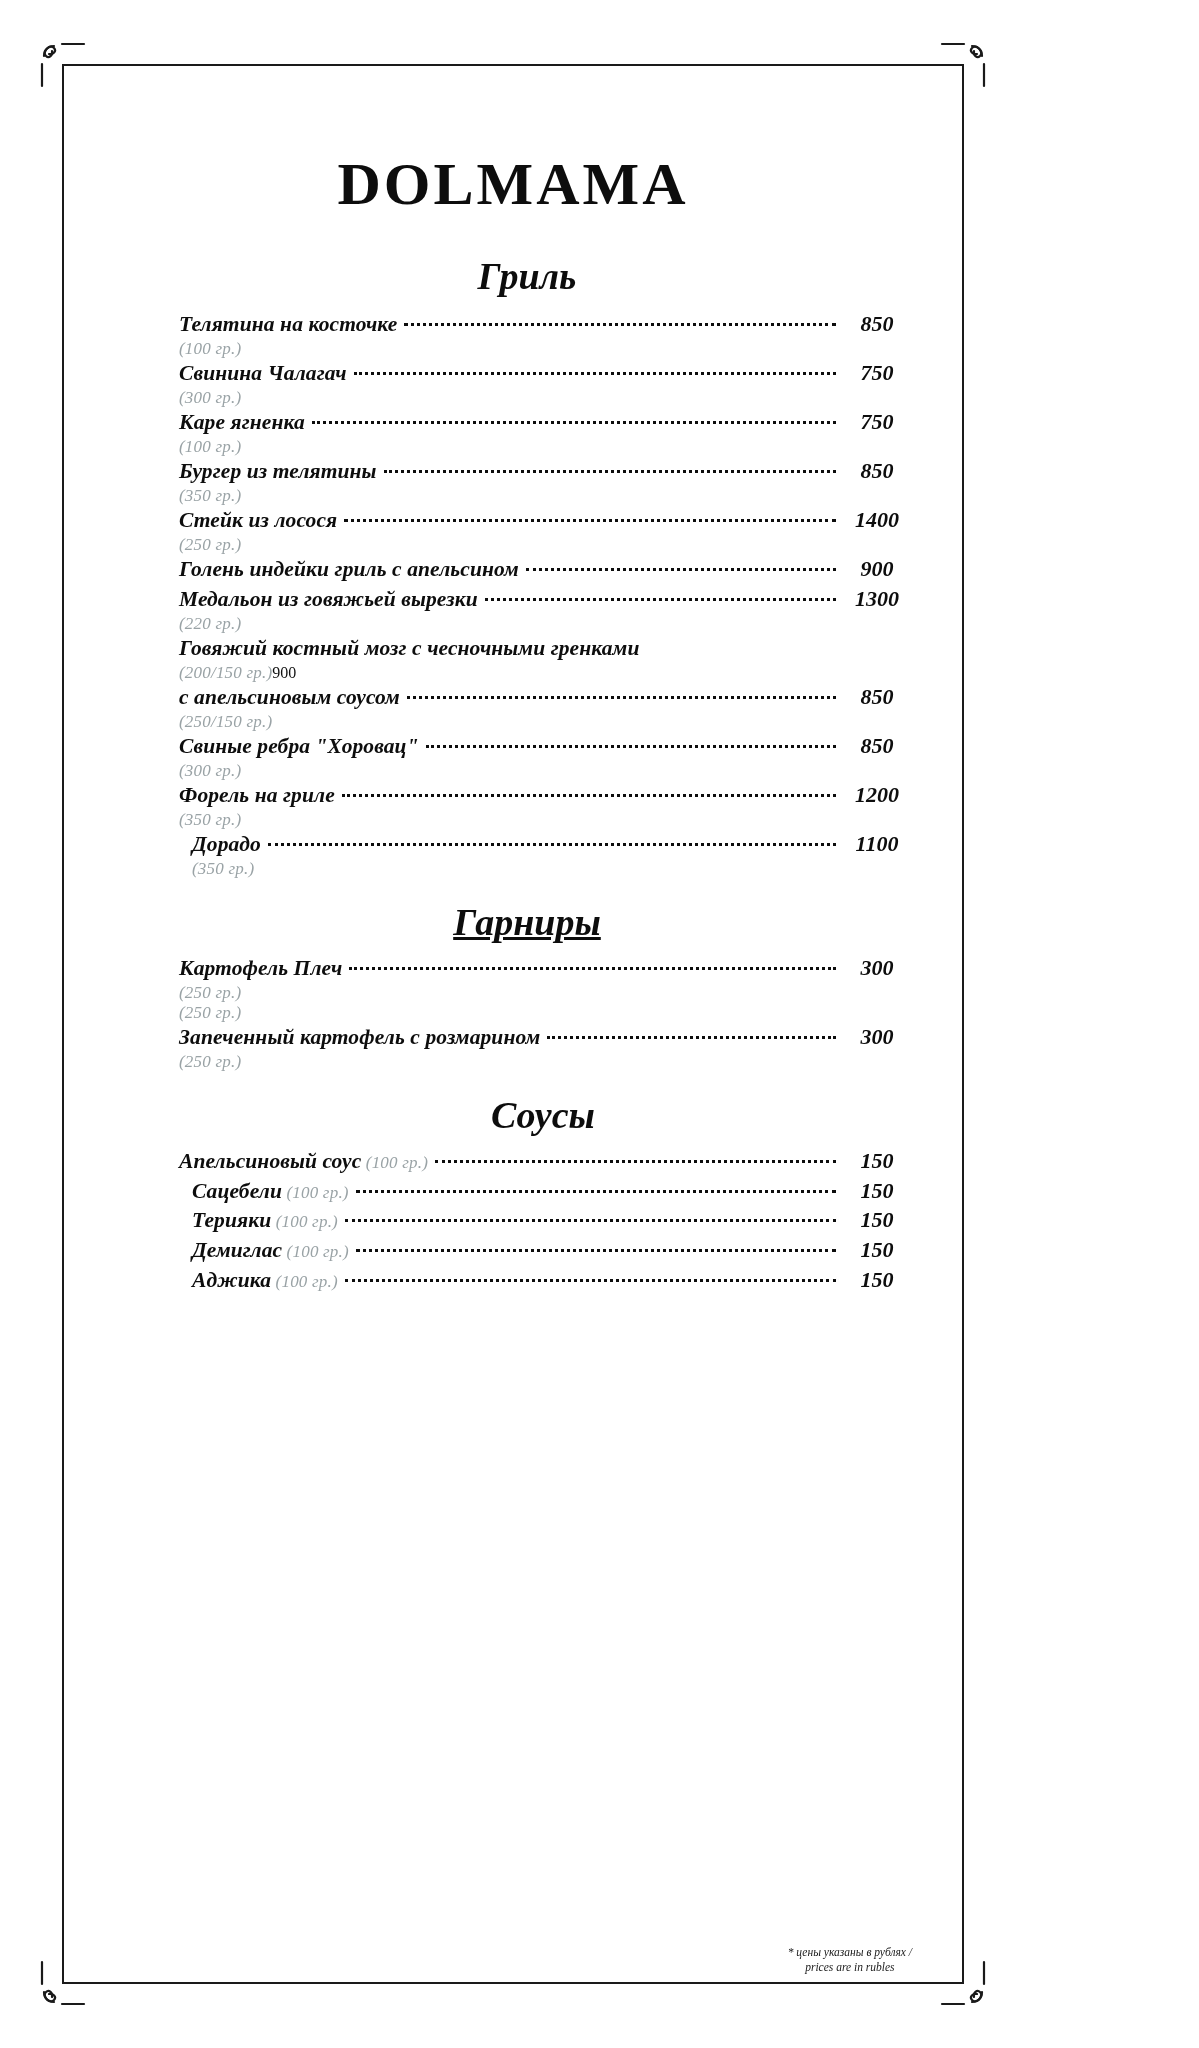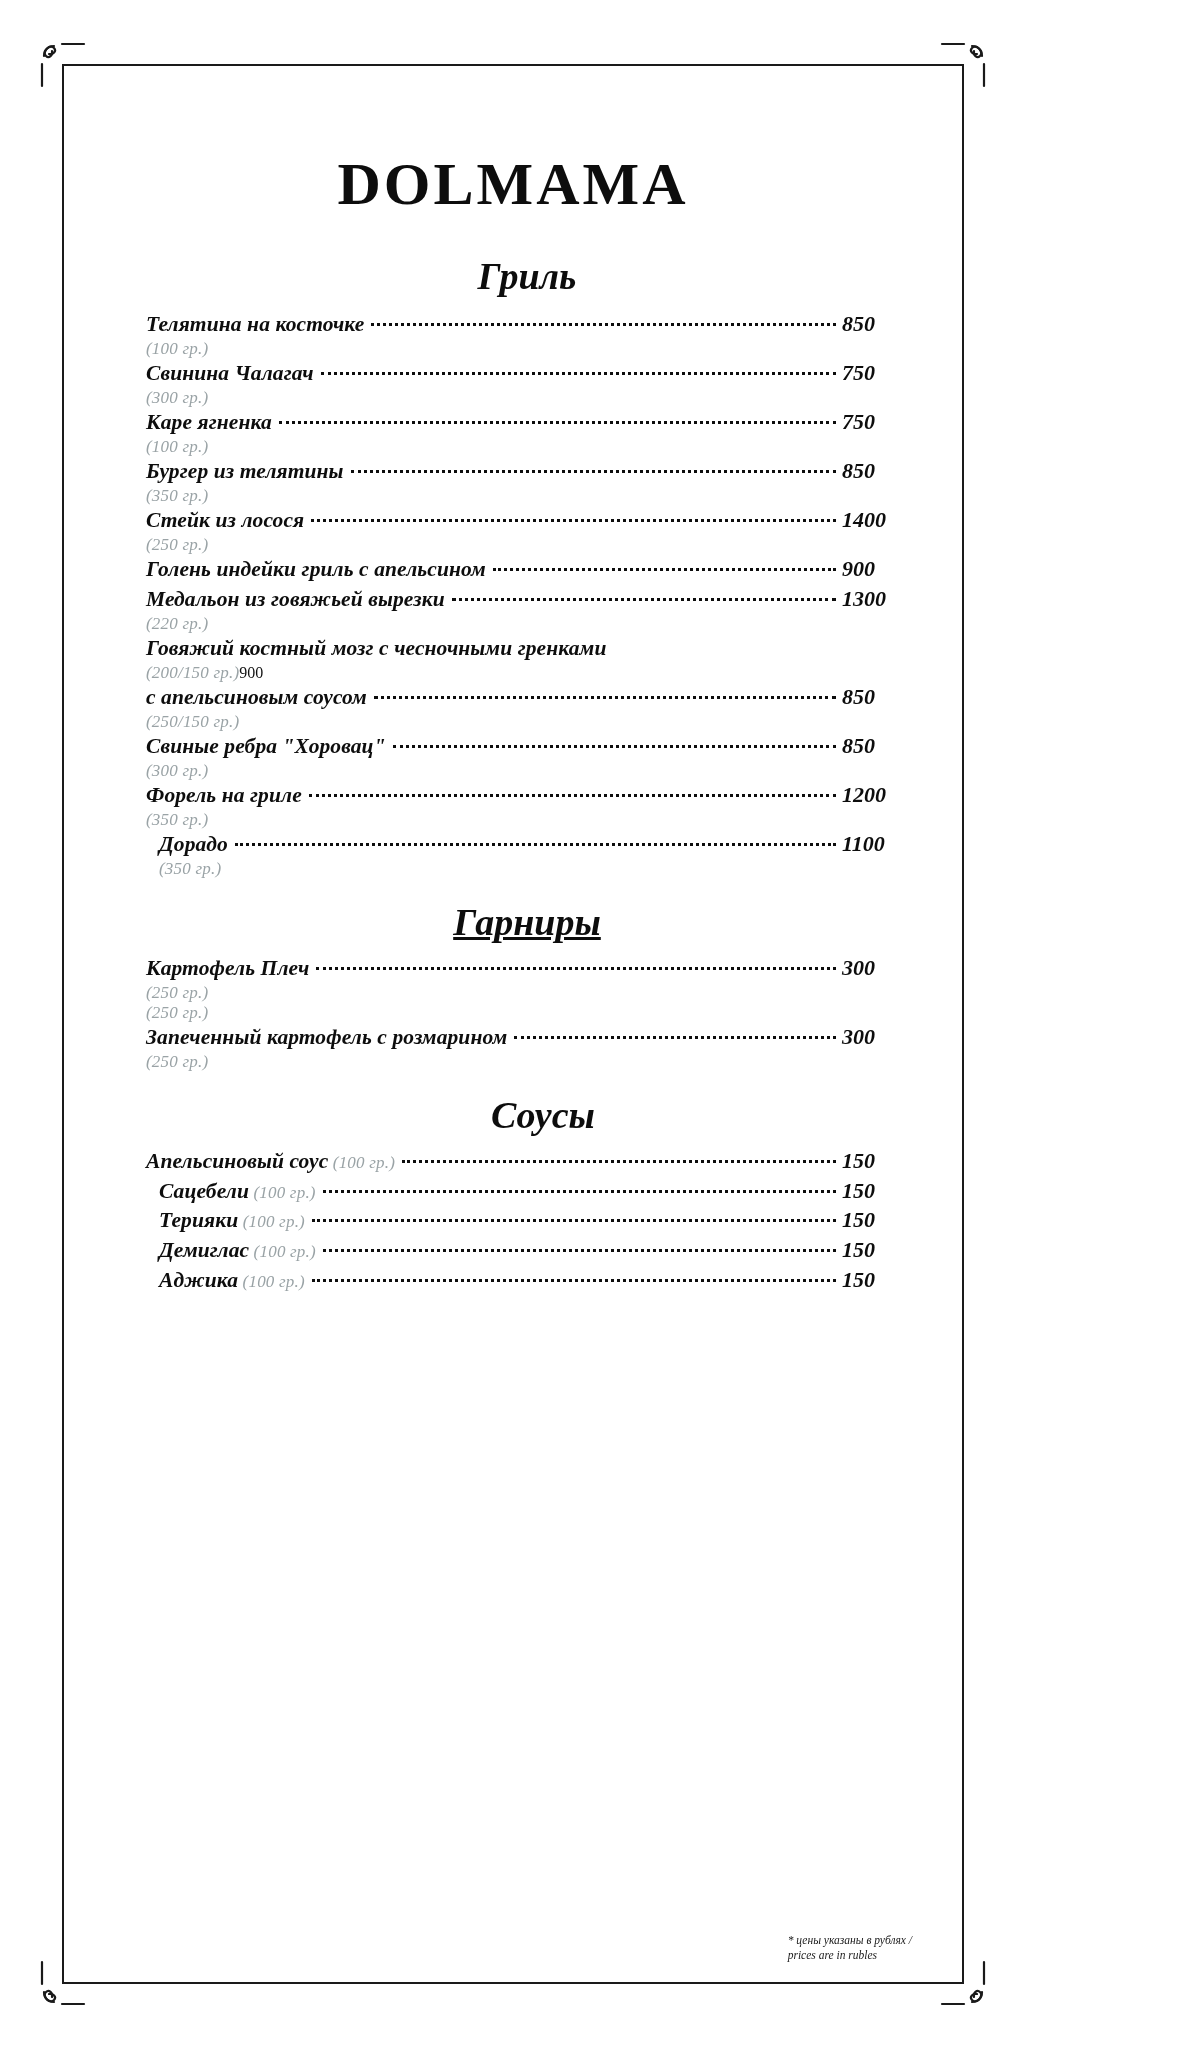--- a/index.html
+++ b/index.html
@@ -73,21 +73,21 @@
     font-size:38px;
     color:#0d0d0d;
     margin:0;
     padding-left:28px;
   }
   .section-title.grill    { margin-top:40px; margin-bottom:12px; }
   .section-title.sides    { margin-top:22px; margin-bottom:10px;text-decoration:underline; }
   .section-title.sauces   { margin-top:22px; margin-bottom:10px;margin-left:32px; }
 
   .items {
-    padding:0 52px 0 84px;
+    padding:0 52px 0 117px;
   }
 
   
   .row {
     display:flex;
     align-items:baseline;
     width:100%;
   }
   .row .name {
     font-family:"Liberation Serif", serif;
@@ -114,21 +114,21 @@
     min-width:10px;
   }
   .row .leader.none { border-bottom:none; }
   .row .price {
     font-family:"Liberation Serif", serif;
     font-style:italic;
     font-weight:700;
     font-size:22px;
     color:#0d0d0d;
     min-width:70px;
-    text-align:left;
+    text-align:center;
     white-space:nowrap;
   }
   .row .price.blank { visibility:hidden; }
 
   
   .weight {
     font-family:"Liberation Serif", serif;
     font-style:italic;
     font-weight:400;
     font-size:17px;
@@ -144,22 +144,22 @@
   .weight-row .weight { white-space:nowrap; }
 
   .item { margin-bottom:1px; }
   .item .row { line-height:1.30; }
 
   .indent { padding-left:13px; }
 
   .footnote {
     position:absolute;
     right:52px;
-    bottom:20px;
-    text-align:left;
+    bottom:8px;
+    text-align:center;
     font-family:"Liberation Serif", serif;
     font-style:italic;
     font-size:11.5px;
     line-height:1.35;
     color:#1a1a1a;
   }
 </style>
 </head>
 <body>
 

